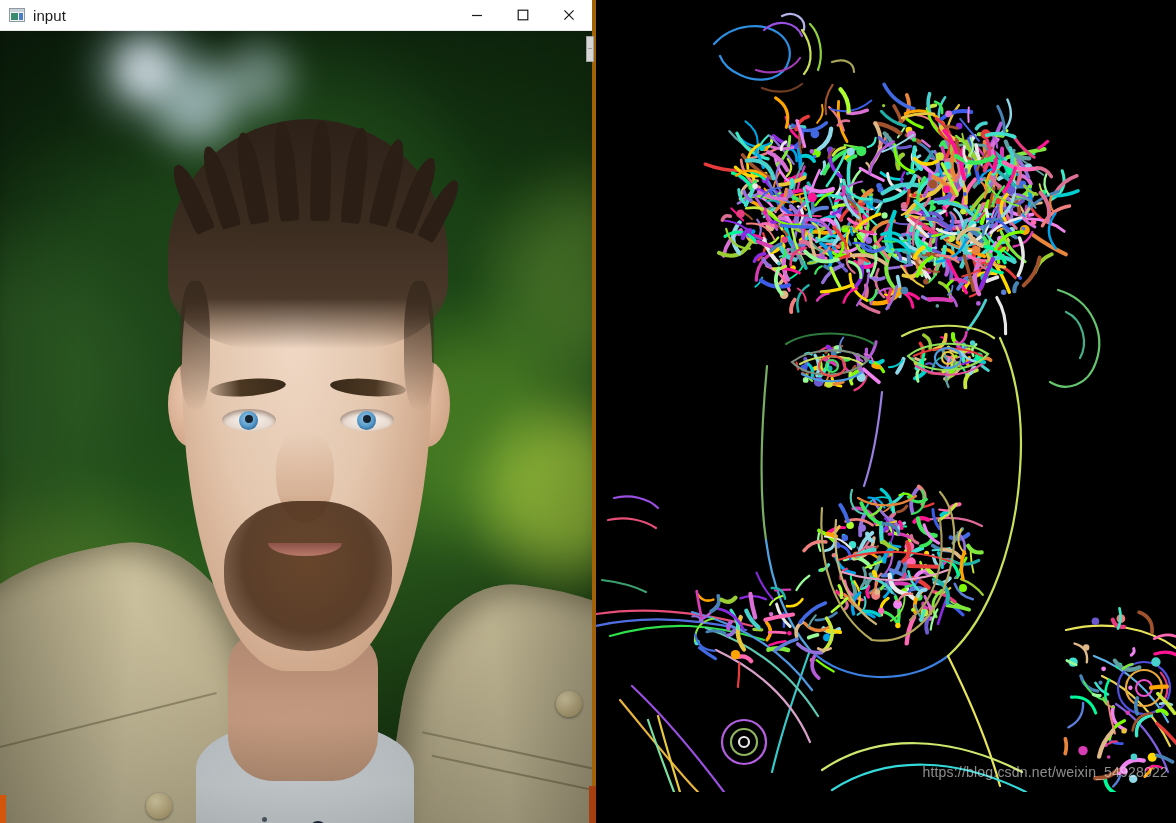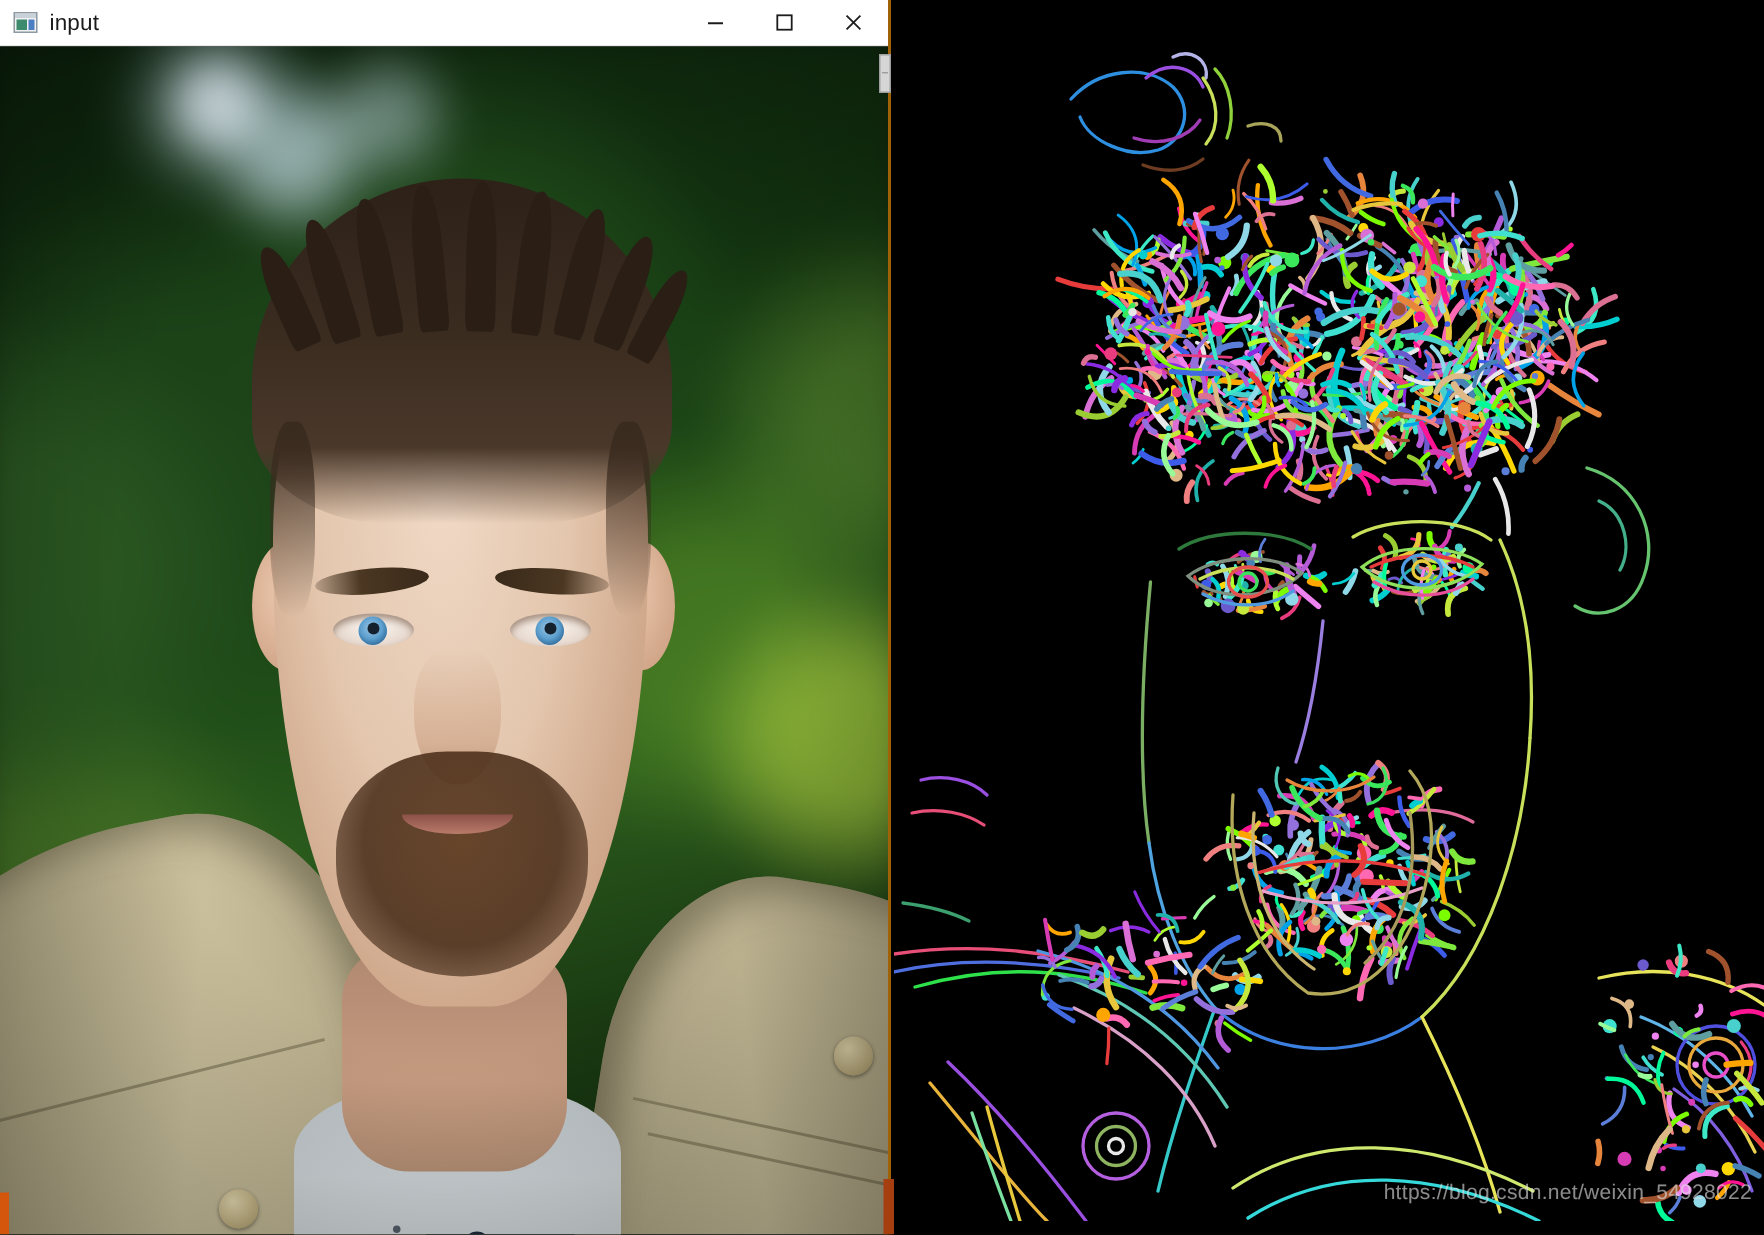--- a/index.html
+++ b/index.html
@@ -94,21 +94,21 @@
   }
   .win-btn svg { display: block; }
   .win-active .win-btn svg { stroke: #1c1c1c; }
   .win-inactive .win-btn svg { stroke: #a9a9a9; }
 
   
   #input-window {
     left: 0;
     width: 592px;
     height: 823px;
-    border-right: 2px solid #a16207;
+    border-right: 4px solid #a16207;
   }
   .canvas {
     position: relative;
     width: 100%;
     height: 793px;
     overflow: hidden;
     background: #000;
   }
   .photo {
     position: absolute;
@@ -318,21 +318,21 @@
     width: 7px; height: 37px;
     background: #a63f10;
   }
 
   
   #output-window {
     left: 596px;
     width: 580px;
     height: 823px;
   }
-  #output-window .canvas { height: 792px; background: #000; margin-top: 22px; }
+  #output-window .canvas { height: 792px; background: #000; }
   .edge-svg { display: block; width: 580px; height: 792px; }
   .watermark {
     position: absolute;
     right: 8px;
     bottom: 12px;
     color: rgba(225,225,225,.62);
     font-size: 14px;
     letter-spacing: .2px;
     white-space: nowrap;
     pointer-events: none;

